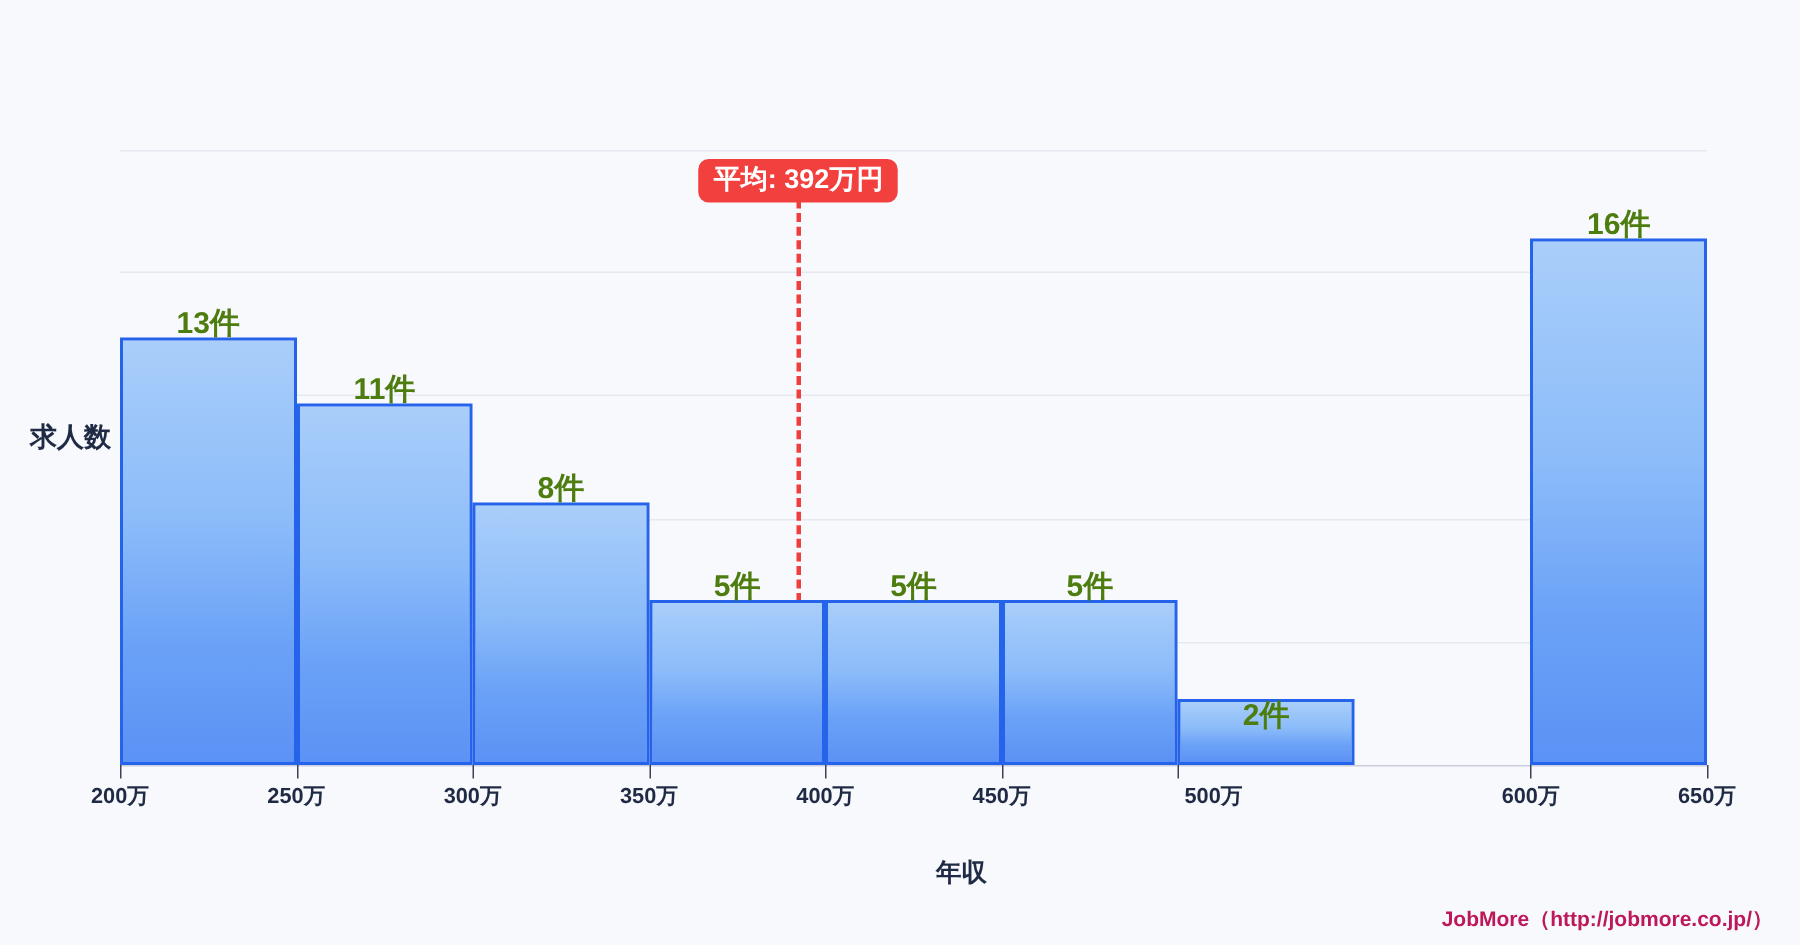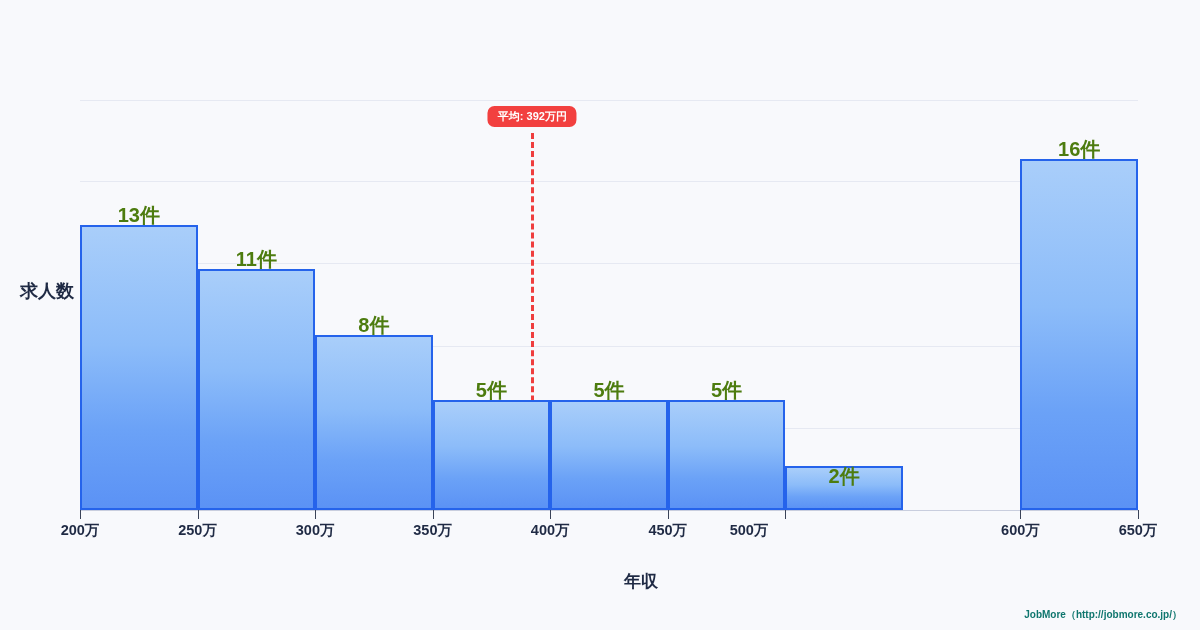--- a/index.html
+++ b/index.html
@@ -119,35 +119,35 @@
     width: 0;
     height: 377px;
     border-left: 3px dashed #ef3e3e;
   }
   .avg-badge {
     position: absolute;
     top: 106px;
     transform: translateX(-50%);
     background: #f2403f;
     color: #ffffff;
-    font-size: 11px;
+    font-size: 18px;
     font-weight: bold;
     padding: 4px 10px 5px 10px;
     border-radius: 7px;
     white-space: nowrap;
     line-height: 1.1;
   }
   
   .footer-credit {
     position: absolute;
     right: 18px;
     bottom: 8px;
-    font-size: 10px;
-    font-weight: bold;
-    color: #0f766e;
+    font-size: 14px;
+    font-weight: bold;
+    color: #be185d;
     white-space: nowrap;
   }
 </style>
 </head>
 <body>
 
 <div id="chart-root">
 
 
   <div class="y-axis-title">求人数</div>
@@ -169,21 +169,21 @@
       <div class="xtick-label" style="left: 197.556px;">250万</div>
       <div class="xtick-mark" style="left: 315.111px;"></div>
       <div class="xtick-label" style="left: 315.111px;">300万</div>
       <div class="xtick-mark" style="left: 432.667px;"></div>
       <div class="xtick-label" style="left: 432.667px;">350万</div>
       <div class="xtick-mark" style="left: 550.222px;"></div>
       <div class="xtick-label" style="left: 550.222px;">400万</div>
       <div class="xtick-mark" style="left: 667.778px;"></div>
       <div class="xtick-label" style="left: 667.778px;">450万</div>
       <div class="xtick-mark" style="left: 785.333px;"></div>
-      <div class="xtick-label" style="left: 749px;">500万</div>
+      <div class="xtick-label" style="left: 809px;">500万</div>
       <div class="xtick-mark" style="left: 1020.44px;"></div>
       <div class="xtick-label" style="left: 1020.44px;">600万</div>
       <div class="xtick-mark" style="left: 1138px;"></div>
       <div class="xtick-label" style="left: 1138px;">650万</div>
     </div>
 
   <div id="avg-layer">
       <div class="avg-line" style="left: 531.413px;"></div>
       <div class="avg-badge" style="left: 532.413px;">平均: 392万円</div>
     </div>

